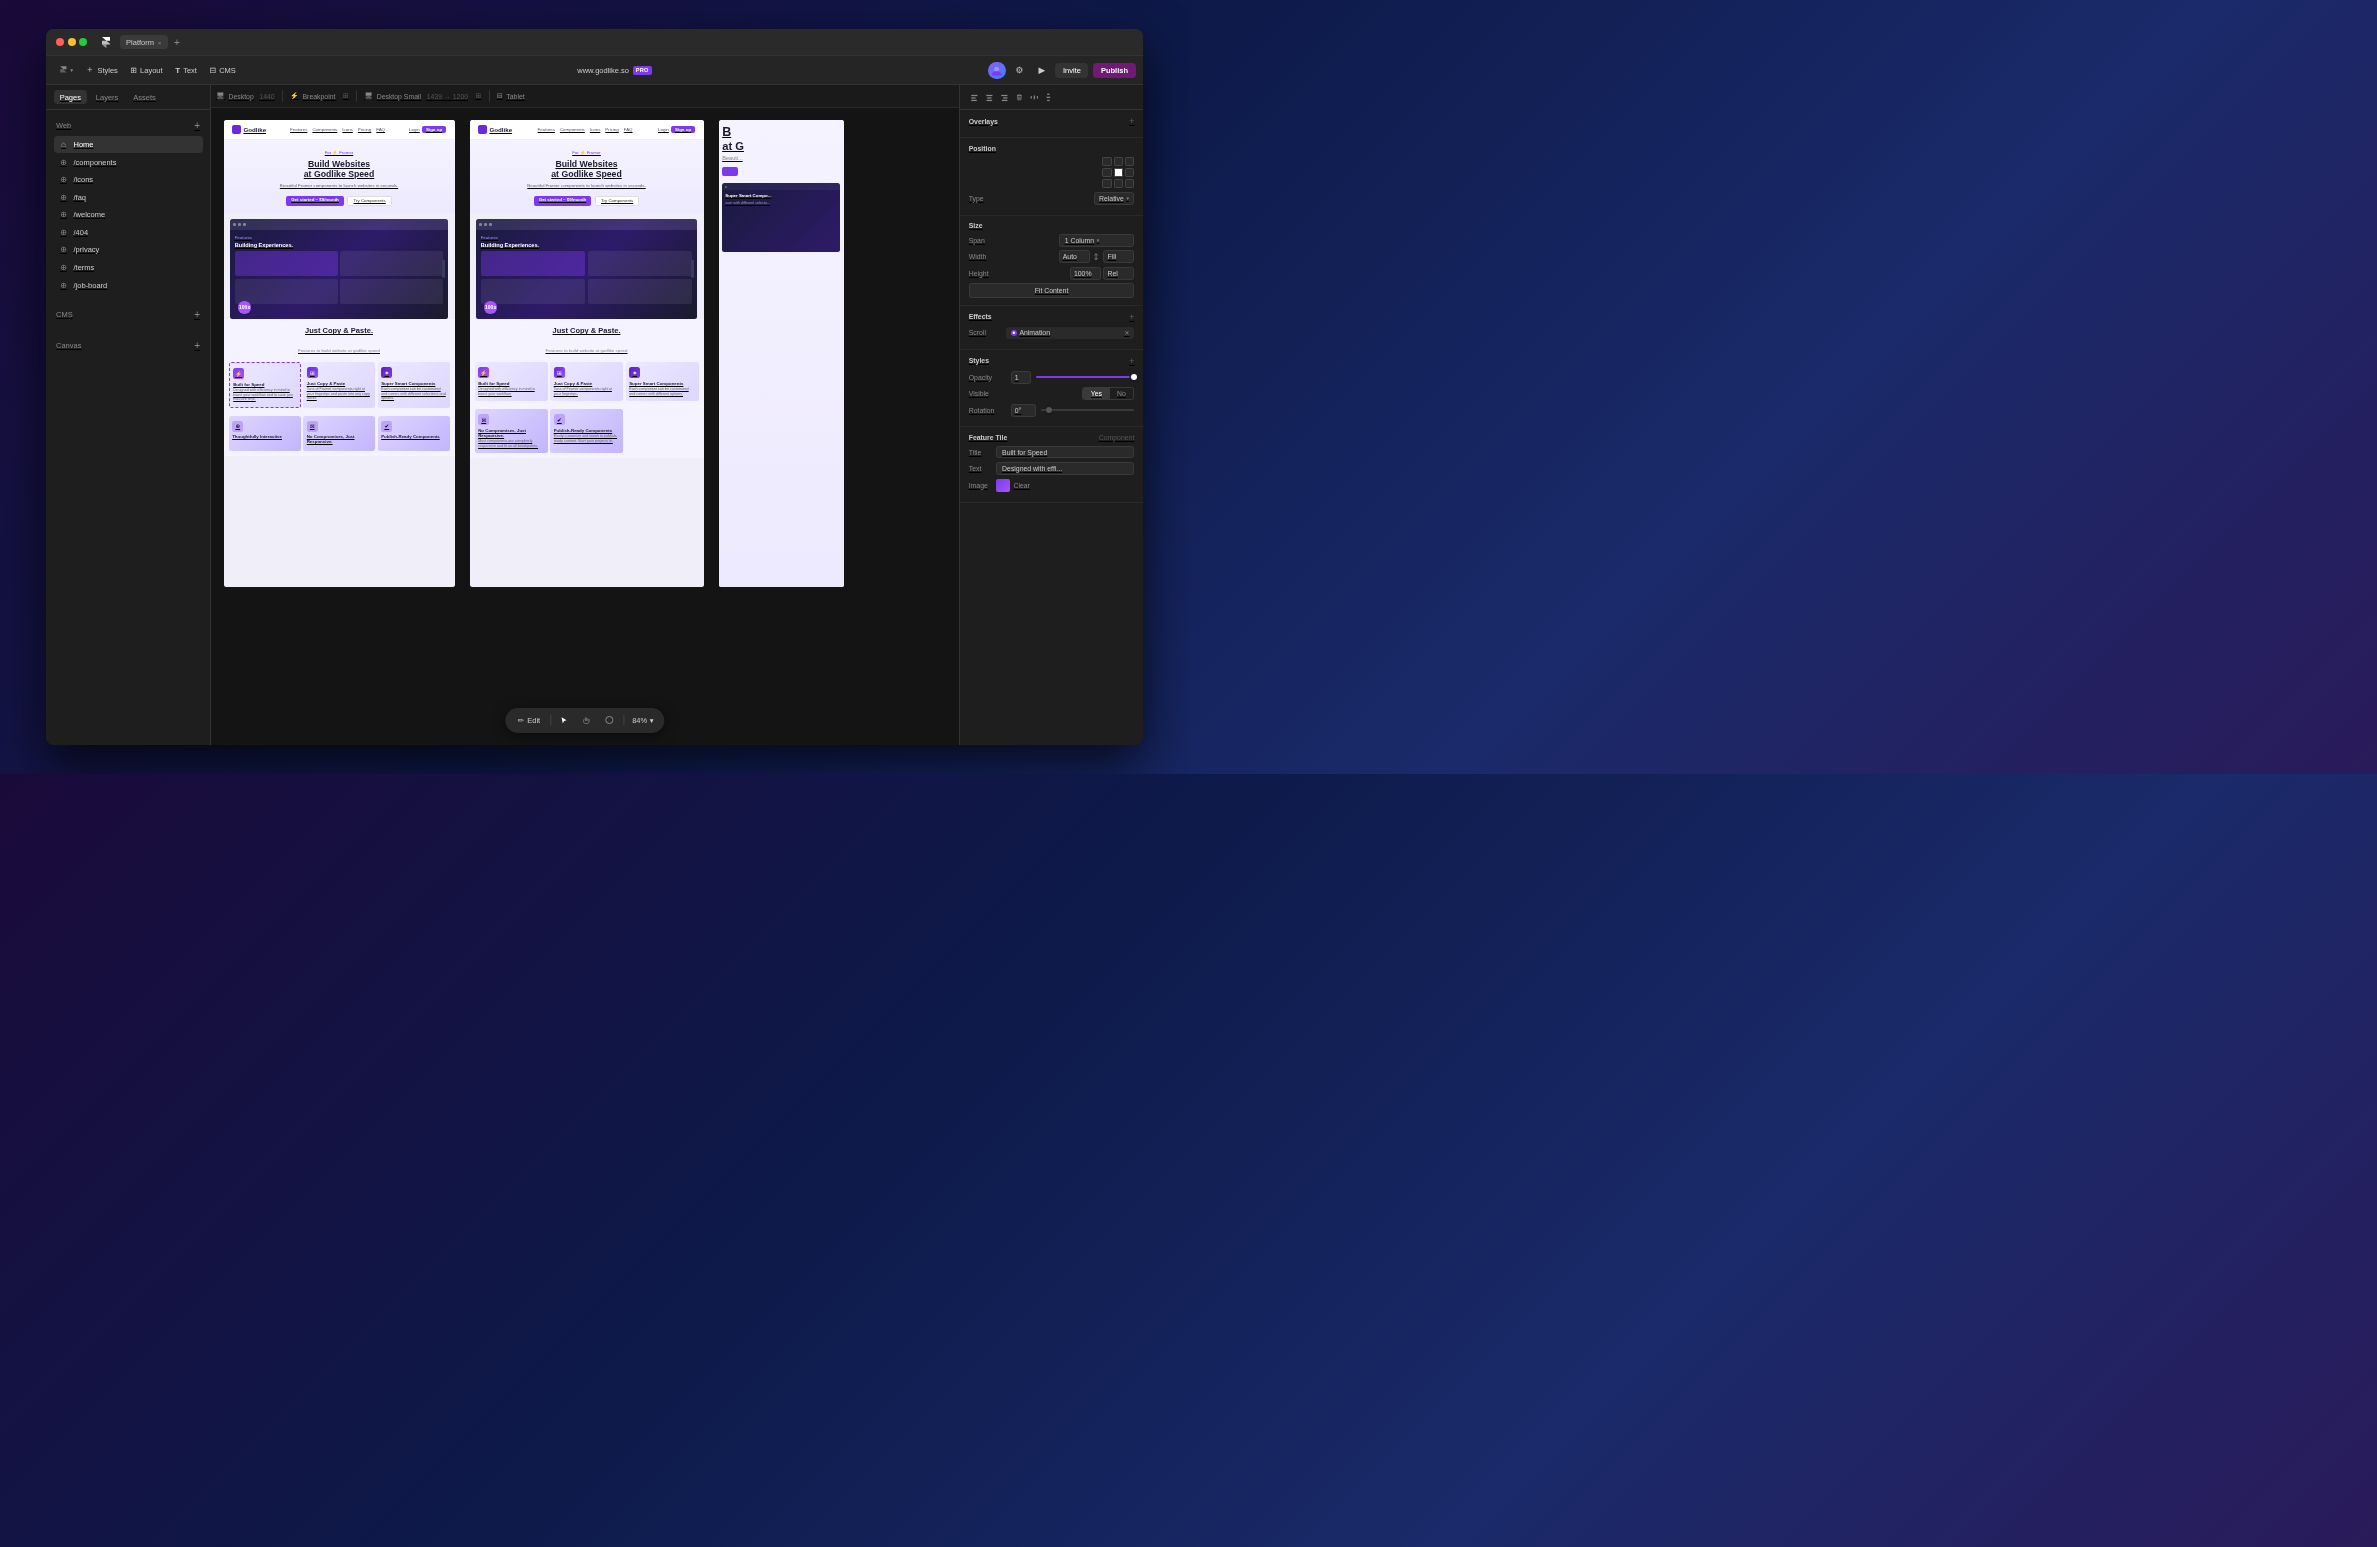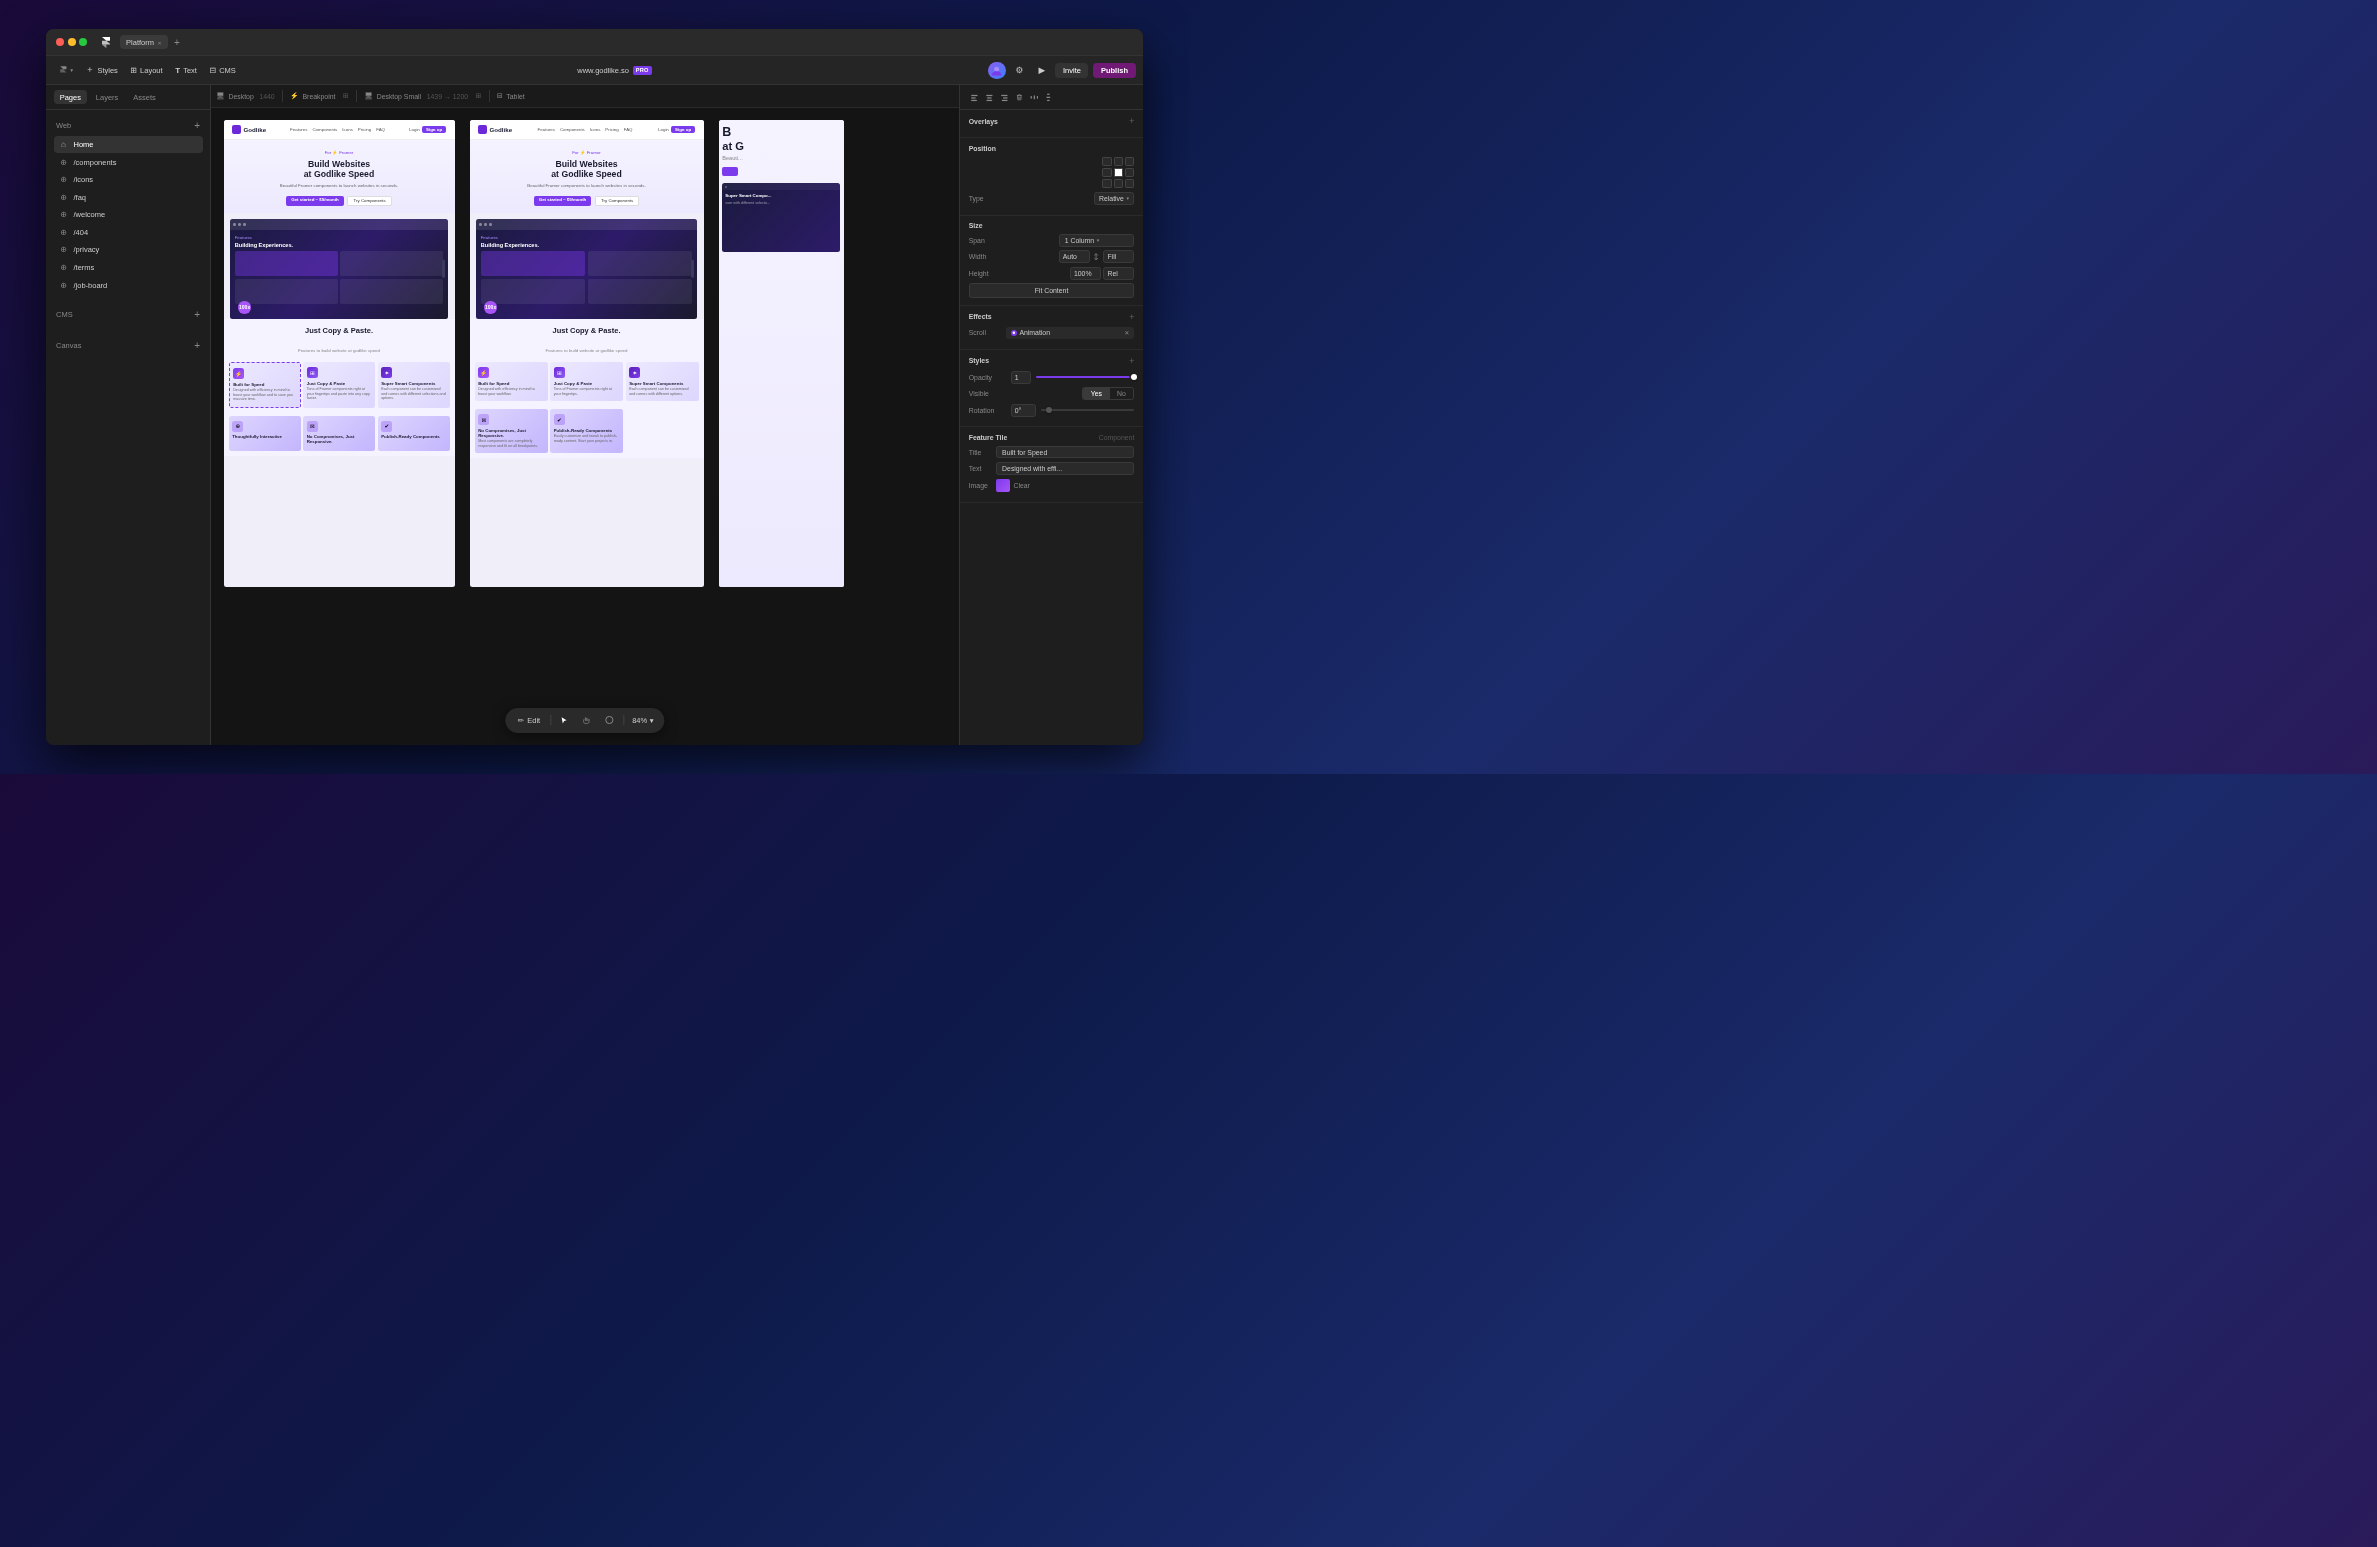--- a/index.html
+++ b/index.html
@@ -180,20 +180,21 @@
       font-size: 7.5px;
       font-weight: 600;
       cursor: pointer;
       border: none;
     }
     
     .main {
       display: flex;
       flex: 1;
       overflow: hidden;
+      text-decoration: underline;
     }
     
     .sidebar {
       width: 165px;
       background: #1e1e1e;
       border-right: 0.6px solid #333;
       display: flex;
       flex-direction: column;
       flex-shrink: 0;
     }

